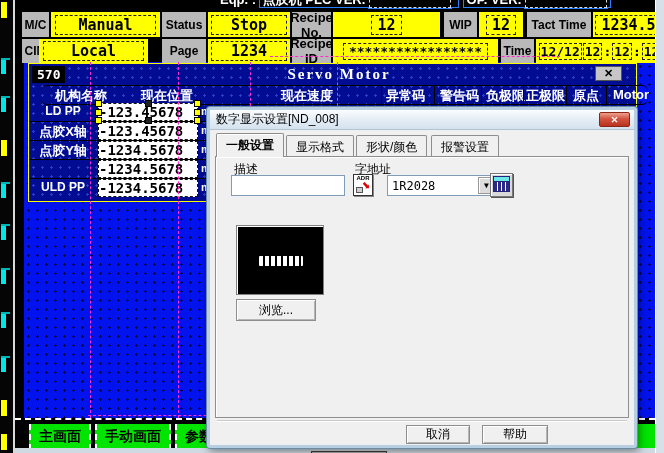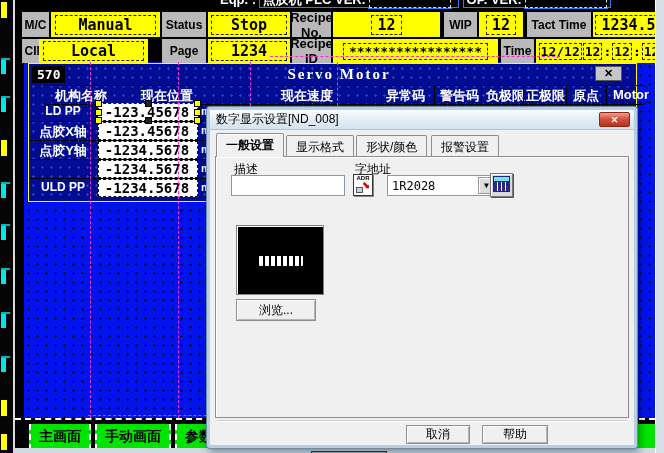--- a/index.html
+++ b/index.html
@@ -51,21 +51,21 @@
                  display:flex; align-items:center; justify-content:center; }
   #servo-hdr { position:absolute; left:12px; top:21px; width:100%; height:20px; border-top:1px solid #000;
                border-bottom:1px solid #000; font:bold 13px "Liberation Sans",sans-serif;border-radius:6px; }
   #servo-hdr span { position:absolute; top:1px; white-space:nowrap; }
   .hdiv { position:absolute; top:0; width:1px; height:18px; background:#000; }
   .srow { position:absolute; left:0; width:100%; height:19px; border-bottom:1px solid #000; }
   .rlabel { position:absolute; left:0; top:1px; width:68px; text-align:center;
             font:bold 13px "Liberation Sans",sans-serif; color:#fff; white-space:nowrap; }
   .rbox { position:absolute; left:69px; top:0; width:100px; height:18px; background:#fff;
           border:1px dashed #111; color:#000; font:bold 14px "DejaVu Sans Mono",monospace;
-          display:flex; align-items:center; justify-content:center; padding-right:2px; }
+          display:flex; align-items:center; justify-content:flex-start; padding-right:2px; }
   .runit { position:absolute; left:172px; top:2px; font:bold 11px "Liberation Sans",sans-serif; }
   .handle { position:absolute; width:7px; height:7px; background:#ffff00; border:1px solid #000; z-index:5; }
 
   
   .vguide { position:absolute; top:62px; width:0; height:356px; border-left:1px dashed #ff2bd1; z-index:3; }
   .hguide { position:absolute; height:0; border-top:1px dashed #ff2bd1; z-index:3; }
 
   
   #nav-strip { left:15px; top:418px; width:640px; height:30px; background:#000; border-top:2px dashed #fff; }
   .nav-btn { position:absolute; top:4px; height:26px; background:#00e400; color:#000;

